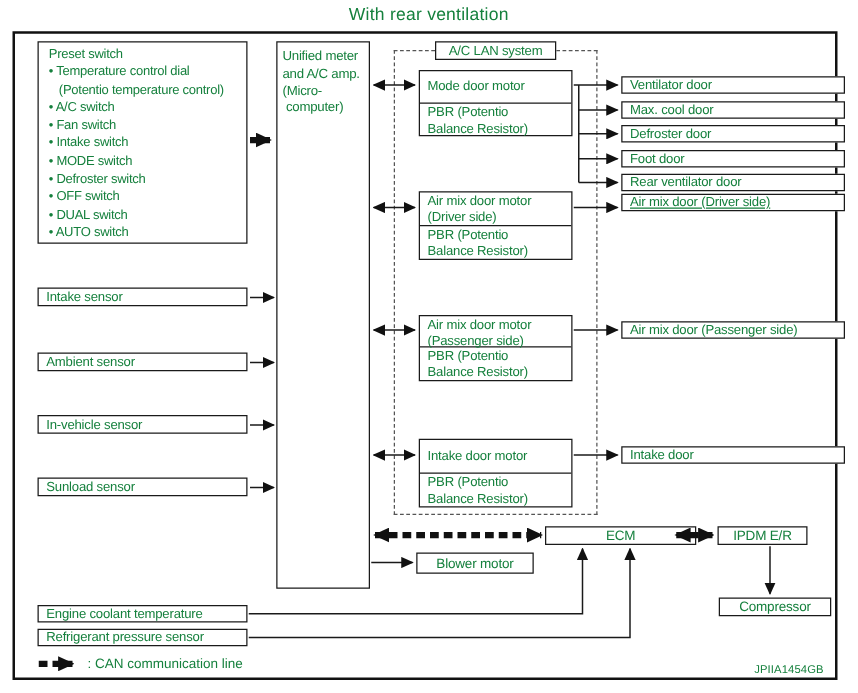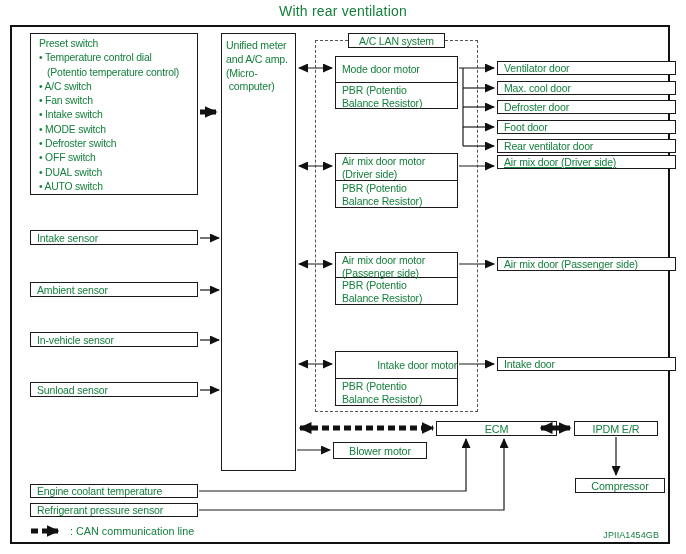--- a/index.html
+++ b/index.html
@@ -91,21 +91,21 @@
       <div>Air mix door motor</div>
       <div>(Passenger side)</div>
     </div>
     <div class="cell" style="height:26px;">
       <div>PBR (Potentio</div>
       <div>Balance Resistor)</div>
     </div>
   </div>
 
   <div class="box motor" style="top:351px;height:55px;">
-    <div class="cell one" style="height:27px;justify-content:flex-end;">
+    <div class="cell one" style="height:27px;">
       <div>Intake door motor</div>
     </div>
     <div class="cell" style="height:26px;">
       <div>PBR (Potentio</div>
       <div>Balance Resistor)</div>
     </div>
   </div>
 
   <div class="box door lblrow" style="top:61px;">Ventilator door</div>
   <div class="box door lblrow" style="top:81px;">Max. cool door</div>
@@ -117,21 +117,21 @@
   <div class="box door lblrow" style="top:357px;">Intake door</div>
 
   <div class="box sensor lblrow" style="top:230px;">Intake sensor</div>
   <div class="box sensor lblrow" style="top:282px;">Ambient sensor</div>
   <div class="box sensor lblrow" style="top:332px;">In-vehicle sensor</div>
   <div class="box sensor lblrow" style="top:382px;">Sunload sensor</div>
   <div class="box bsensor lblrow" style="top:484px;">Engine coolant temperature</div>
   <div class="box bsensor lblrow" style="top:503px;">Refrigerant pressure sensor</div>
 
   <div class="box lblrow ctr module" style="left:436px;top:421px;width:121px;height:15px;">ECM</div>
-  <div class="box lblrow ctr module" style="left:574px;top:421px;width:84px;height:15px;">IPDM E/R</div>
+  <div class="box lblrow ctr module" style="left:574px;top:421px;width:72px;height:15px;">IPDM E/R</div>
   <div class="box lblrow ctr module" style="left:575px;top:478px;width:90px;height:15px;">Compressor</div>
   <div class="box lblrow ctr module" style="left:333px;top:442px;width:94px;height:17px;">Blower motor</div>
 
   <div class="legendtext">: CAN communication line</div>
   <div class="figcode">JPIIA1454GB</div>
 
   <svg class="connectors" width="686" height="554">
     <defs>
       <marker id="ah" markerUnits="userSpaceOnUse" markerWidth="10" markerHeight="9" refX="9" refY="4.5" orient="auto-start-reverse">
         <path class="mk" d="M0,0 L10,4.5 L0,9 Z"></path>

